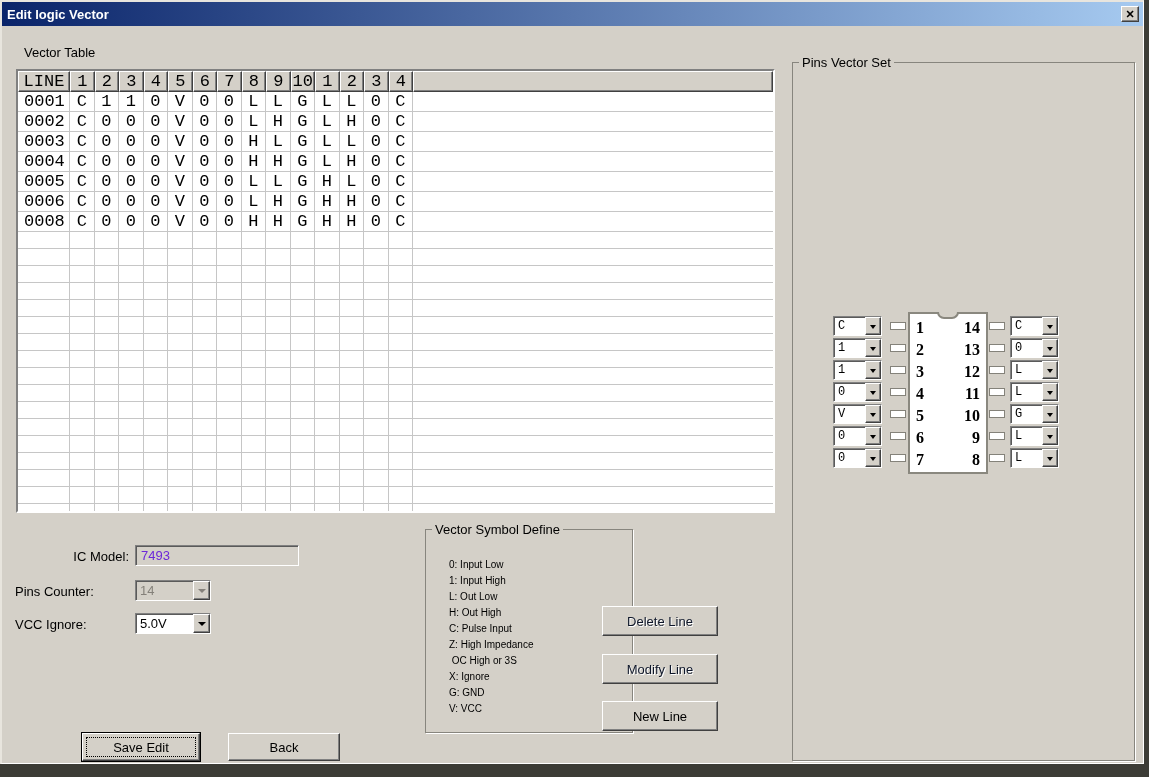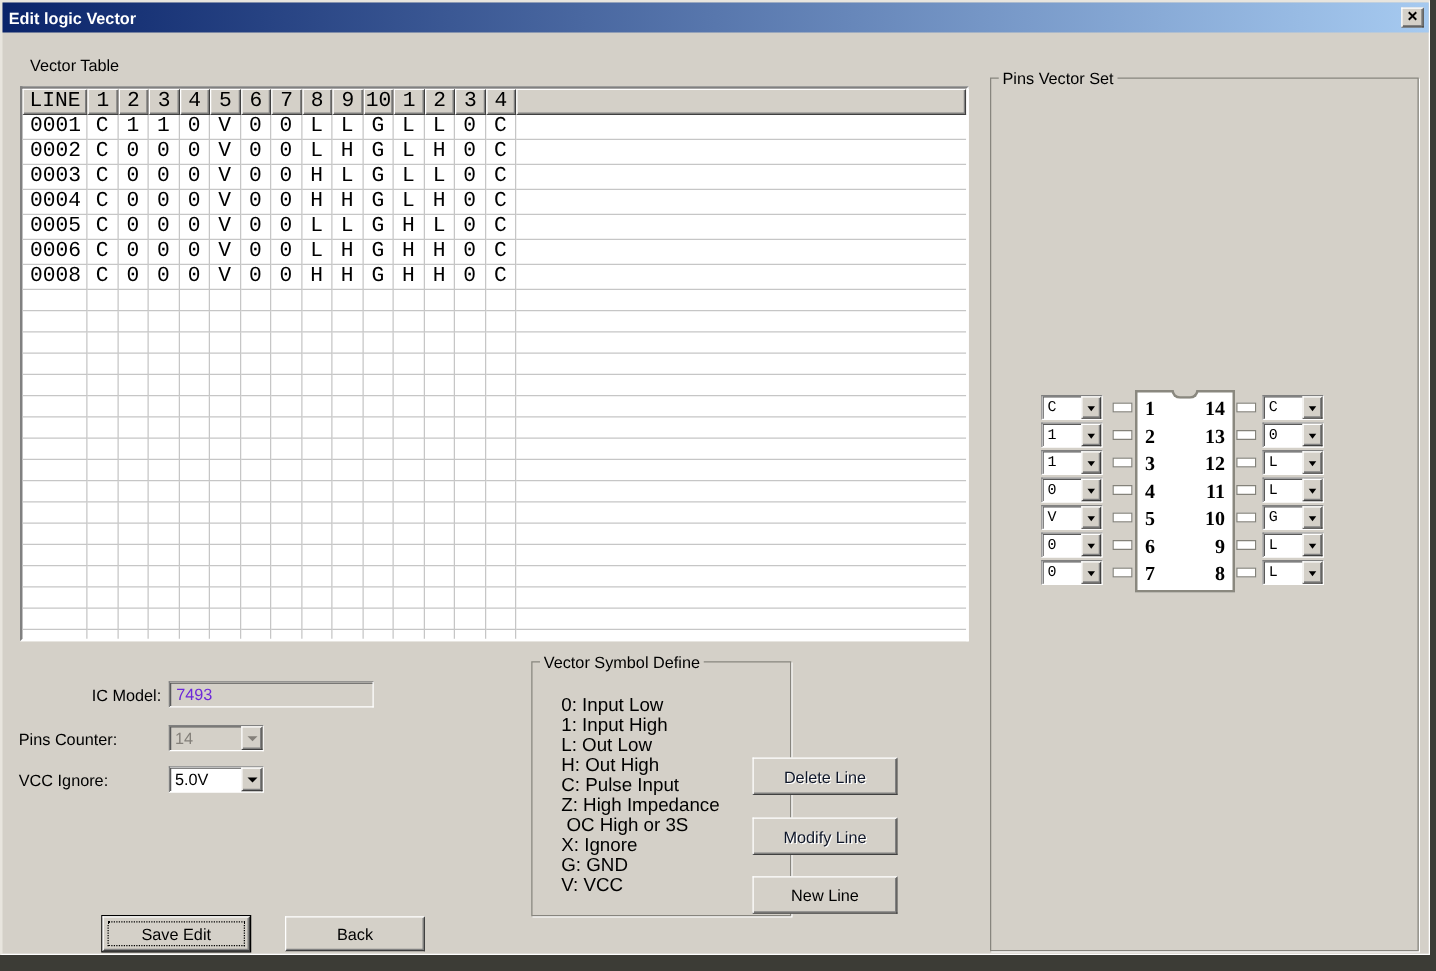--- a/index.html
+++ b/index.html
@@ -53,21 +53,21 @@
   .combo.disabled .arrow { border-top-color:#84807a; }
 
   .textbox { background:#d4d0c8; border:1px solid; border-color:#808080 #fff #fff #808080;
              box-shadow:inset 1px 1px 0 #5a5a5a; color:#6d28d9; padding:2px 5px 0 5px; font-size:13px; }
   .form-label { position:absolute; white-space:nowrap; }
 
   
   .group { position:absolute; border:1px solid #87857e; box-shadow:1px 1px 0 #fff;text-decoration:underline; }
   .group-title { position:absolute; top:-8px; left:6px; background:#d4d0c8; padding:0 3px; font-size:13px; white-space:nowrap; }
 
-  .symbol-lines { position:absolute; left:23px; top:27px; line-height:16px; font-size:15px; white-space:pre; }
+  .symbol-lines { position:absolute; left:23px; top:27px; line-height:16px; font-size:10px; white-space:pre; }
 
   
   .pin-col { position:absolute; display:flex; flex-direction:column; gap:2px; }
   .pin-combo { width:49px; height:20px; }
   .pin-combo .txt { font-family:"Liberation Mono", monospace; font-size:12px; padding-top:2px; }
   .pin-combo .cbtn { width:16px; }
   .pin-combo .arrow { border-width:3.5px; border-top-width:4px; margin-top:4px; }
   .stub-col { position:absolute; display:flex; flex-direction:column; gap:14px; }
   .stub { width:16px; height:8px; background:#fff; border:1px solid #84827a; }
   .chip { position:absolute; width:80px; height:162px; background:#fff; border:2px solid #8a887f; }

